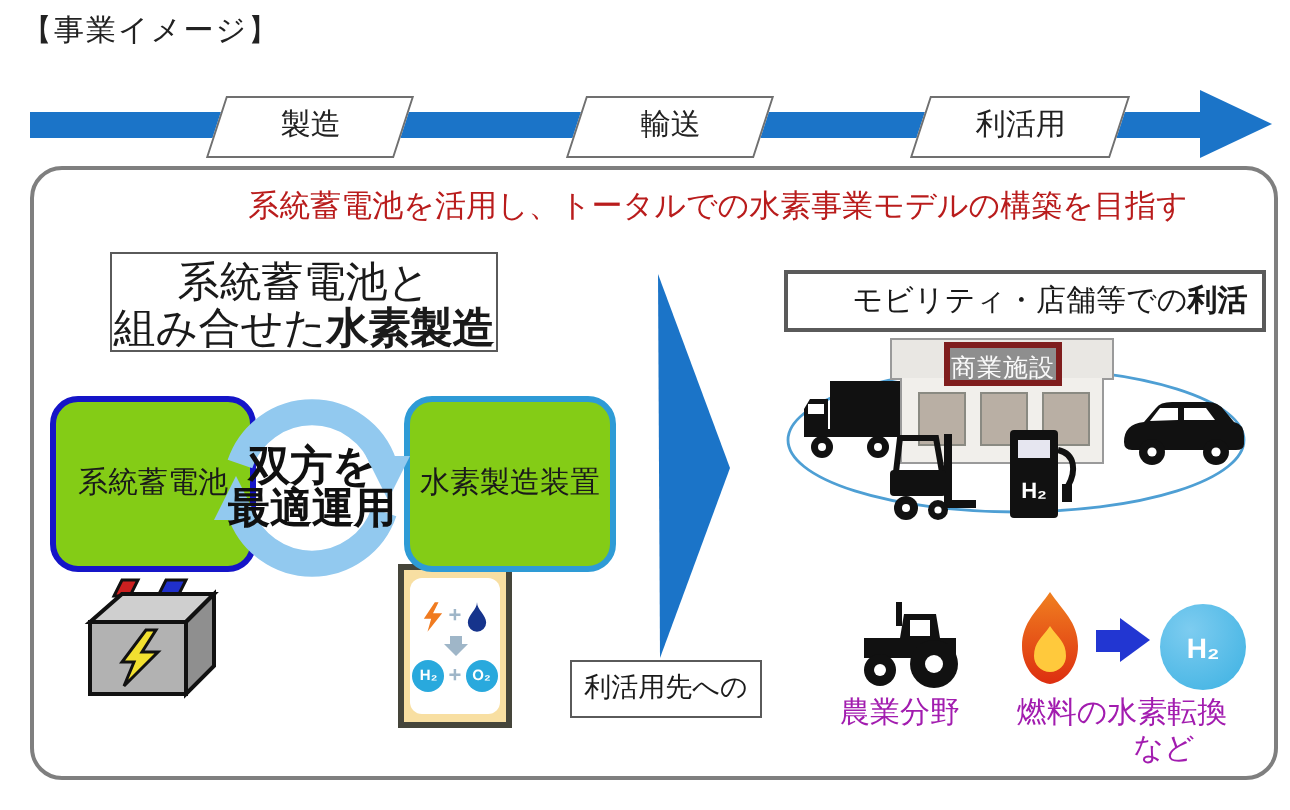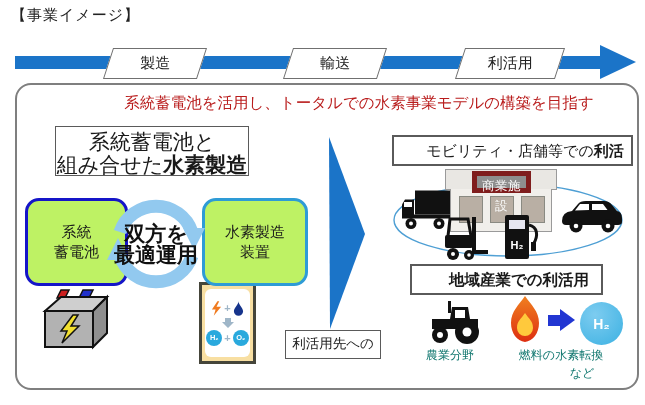--- a/index.html
+++ b/index.html
@@ -37,21 +37,21 @@
     border:2px solid #7f7f7f; border-radius:16px; background:#fff;
   }
   .main-heading{
     left:0; top:8px; width:100%; text-align:center;
     font-size:15.5px; font-weight:normal; color:#b91c1c;padding-left:32px;
   }
   .label-box{ background:#fff; border:1.5px solid #5a5a5a; text-align:center; }
   .prod-title{ left:38px; top:41px; width:194px; height:50px; font-size:21px; line-height:23px; padding-top:3px; box-sizing:border-box; }
   
   .round-box{
-    border-radius:14px; background:#bef264; display:flex; flex-direction:column;
+    border-radius:14px; background:#84cc16; display:flex; flex-direction:row;
     align-items:center; justify-content:center; font-size:15px; line-height:20px;
     text-align:center; z-index:2;
   }
   .battery-box{ left:8px; top:113px; width:97px; height:82px; border:3px solid var(--battery-border,#1515c8); }
   .device-box{ left:185px; top:113px; width:100px; height:82px; border:3px solid var(--device-border,#2e9bd6); }
   
   .cycle{ left:87px; top:107px; width:104px; height:104px; z-index:4; }
   .cycle-text{
     position:absolute; inset:0; display:flex; flex-direction:column;
     align-items:center; justify-content:center; font-size:21px; font-weight:bold;
@@ -82,26 +82,26 @@
   .header-box{ background:#fff; border:2px solid #5a5a5a; text-align:center; font-size:15px; box-sizing:border-box;padding-left:25px; }
   .mobility-header{ left:375px; top:50px; width:241px; height:31px; line-height:27px; }
   .regional-header{ left:393px; top:179px; width:193px; height:31px; line-height:27px; font-weight:bold; font-size:15.5px; }
   
   .scene-ellipse{ left:372px; top:97px; z-index:1; }
   .bld-roof{ left:428px; top:84px; width:112px; height:21px; background:#e9e7e3; border:1px solid #9a9a9a; z-index:2; box-sizing:border-box;}
   .bld-body{ left:433px; top:104px; width:102px; height:43px; background:#f1efeb; border:1px solid #9a9a9a; border-top:none; z-index:2; box-sizing:border-box;}
   .bld-window{ position:absolute; top:7px; width:24px; height:27px; background:#b9afa4; border:1px solid #8a8a82; box-sizing:border-box;}
   .bld-sign{
     left:455px; top:86px; width:59px; height:22px; background:var(--sign-gray,#8e8e8e);
-    border:5px solid #7f1d1d; color:#fafafa; font-size:12.5px; line-height:20px;
+    border:3px solid #7f1d1d; color:#fafafa; font-size:12.5px; line-height:20px;
     text-align:center; z-index:3; box-sizing:border-box; letter-spacing:0.5px;
   }
   .vehicle{ z-index:6; }
   
-  .plain-label{ font-size:12px; color:#0f766e; text-align:center; }
+  .plain-label{ font-size:15px; color:#a21caf; text-align:center; }
   .agri-label{ left:373px; top:262px; width:120px; }
   .fuel-label{ left:455px; top:262px; width:178px; }
   .etc-label{ left:520px; top:280px; width:90px; text-align:center; }
   .arrow-bar{ left:531px; top:230px; width:12px; height:11px; background:var(--arrow-blue,#2236d2); }
   .arrow-tri{
     left:543px; top:224px; width:0; height:0;
     border-top:11.5px solid transparent; border-bottom:11.5px solid transparent;
     border-left:15px solid var(--arrow-blue,#2236d2);
   }
   .h2-bubble{
@@ -251,21 +251,20 @@
     <svg class="abs vehicle" style="left:542px; top:112px;" width="66" height="37" viewBox="0 0 66 37">
       <path d="M3,24 Q3,15 13,14 L19,7 Q21,4 27,4 L45,4 Q50,4 53,8 L58,14 Q63,15 63,21 L63,25 Q63,28 59,28 L7,28 Q3,28 3,24 Z" fill="#111"></path>
       <polygon points="21,7 30,7 30,13 16,13.5" fill="#fff"></polygon>
       <polygon points="33,7 44,7 48.5,13 33,13" fill="#fff"></polygon>
       <circle cx="17" cy="29" r="6.5" fill="#111"></circle>
         <circle cx="17" cy="29" r="2.3" fill="#fff"></circle>
       <circle cx="49" cy="29" r="6.5" fill="#111"></circle>
         <circle cx="49" cy="29" r="2.3" fill="#fff"></circle>
     </svg>
 
-    <div class="abs header-box regional-header">地域産業での利活用</div>
 
     <svg class="abs" style="left:413px; top:212px;" width="52" height="48" viewBox="0 0 52 48">
       <rect x="18" y="4" width="3" height="12" fill="#111"></rect>
       <path d="M2,32 L2,22 L20,22 L22,10 L38,10 L40,22 L48,22 L48,32 Z" fill="#111"></path>
       <rect x="25" y="13" width="10" height="8" fill="#fff"></rect>
       <circle cx="37" cy="35" r="12" fill="#111"></circle>
         <circle cx="37" cy="35" r="4.5" fill="#fff"></circle>
       <circle cx="10" cy="38" r="8" fill="#111"></circle>
         <circle cx="10" cy="38" r="3" fill="#fff"></circle>
     </svg>

